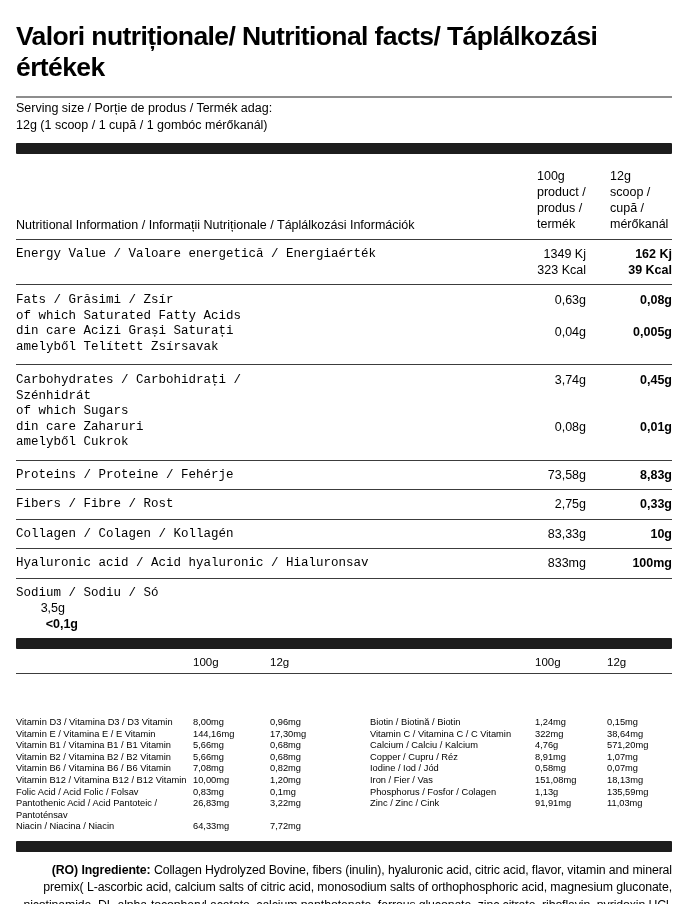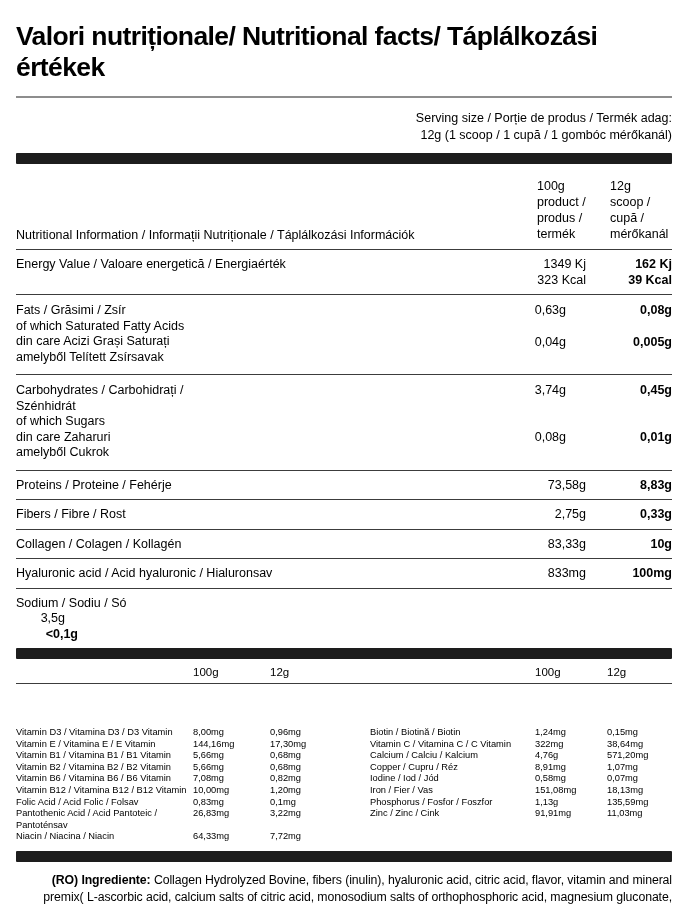--- a/index.html
+++ b/index.html
@@ -3,39 +3,39 @@
 <meta charset="utf-8">
 <style>
   * { margin:0; padding:0; box-sizing:border-box; }
   html,body { background:#fff; }
   body { width:688px; height:904px; font-family:"Liberation Sans", sans-serif; color:#000; overflow:hidden; }
   .page { width:688px; height:692px; padding:0 16px; }
 
   .title { font-size:26.5px; font-weight:700; letter-spacing:-0.6px; padding-top:21px; }
   .title-rule { border:none; border-top:2px solid #8d8d8d; margin-top:13px; }
 
-  .serving { margin-top:12px; font-size:12.5px; line-height:17px;text-align:right; }
+  .serving { margin-top:2px; font-size:12.5px; line-height:17px; }
 
   .black-bar { height:11px; background:#1d1d1d; border-radius:1px; }
   .bar-1 { margin-top:9px; }
 
   
   .mt { font-size:12.5px; }
   .mt-head { display:flex; align-items:flex-end; padding:14px 0 7px 0; border-bottom:1px solid #3c3c3c; }
   .mt-head .lbl { flex:1; }
   .mt-col1 { width:73px; }
   .mt-col2 { width:62px; }
   .mt-head .mt-col1 div, .mt-head .mt-col2 div { line-height:16px; }
   .mt-row { display:flex; padding:7px 0 6px 0; border-bottom:1px solid #3c3c3c; line-height:15.5px; }
-  .mt-row .lbl { flex:1; }
+  .mt-row .lbl { flex:1;font-family:Liberation Mono, monospace; }
   .mt-row .mt-col1 { text-align:right; padding-right:24px; }
   .mt-row .mt-col2 { text-align:right;font-weight:bold; }
   .gap-fat { margin-top:16px; }
   .gap-sugar { margin-top:31px; }
-  .pad-block { padding:8px 0 9px 0;gap:20px; }
+  .pad-block { padding:8px 0 9px 0; }
 
   
   .bar-2 { margin-top:0px; }
   .vit-wrap { display:flex; justify-content:space-between; }
   .vit-left { width:338px; }
   .vit-right { width:302px; }
   .vit-head { display:flex; padding:7px 0 5px 0; font-size:11.5px; }
   .vit-rule { border:none; border-top:1px solid #3c3c3c; }
   .vit-table { padding:7px 0 8px 0; font-size:9.3px; line-height:11.6px;margin-top:36px; }
   .vit-row { display:flex; }
@@ -244,21 +244,21 @@
           <div class="vr-name">Iodine / Iod / Jód</div>
           <div class="vr-100">0,58mg</div>
           <div class="vr-12">0,07mg</div>
         </div>
       <div class="vit-row">
           <div class="vr-name">Iron / Fier / Vas</div>
           <div class="vr-100">151,08mg</div>
           <div class="vr-12">18,13mg</div>
         </div>
       <div class="vit-row">
-          <div class="vr-name">Phosphorus / Fosfor / Foszfor</div>
+          <div class="vr-name">Phosphorus / Fosfor / Colagen</div>
           <div class="vr-100">1,13g</div>
           <div class="vr-12">135,59mg</div>
         </div>
       <div class="vit-row">
           <div class="vr-name">Zinc / Zinc / Cink</div>
           <div class="vr-100">91,91mg</div>
           <div class="vr-12">11,03mg</div>
         </div>
     </div>
   </div>

